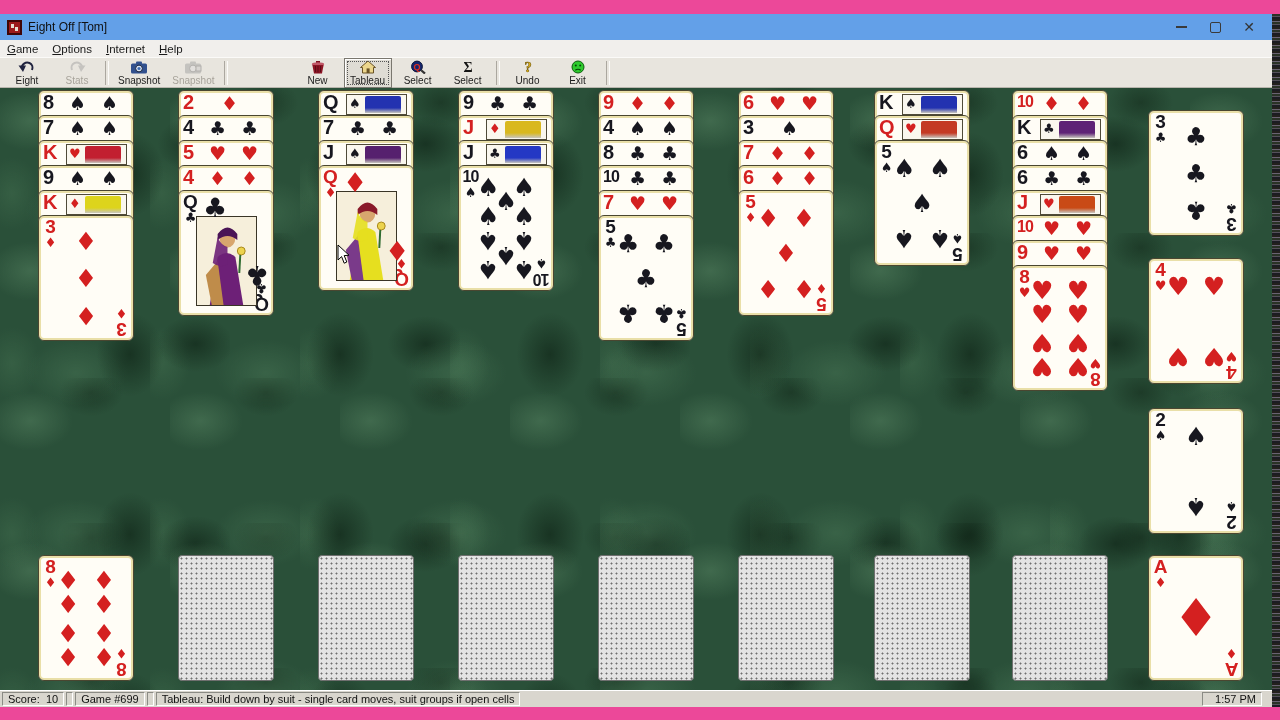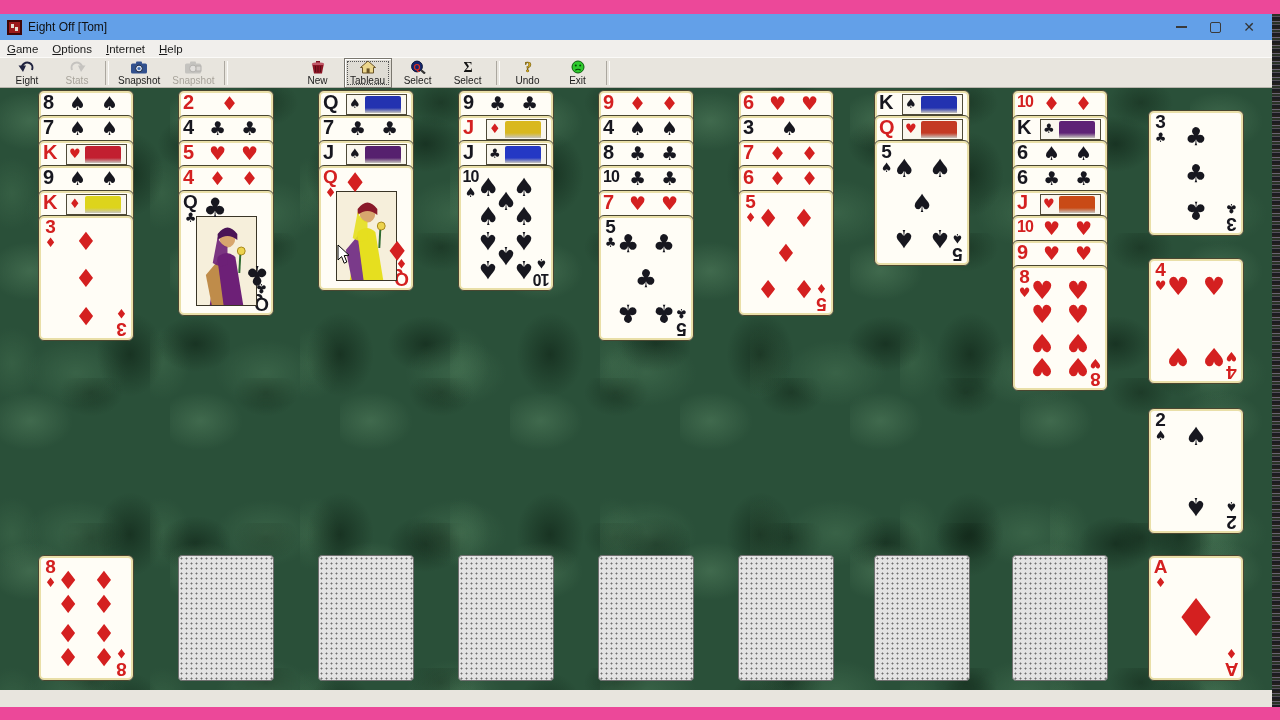--- a/index.html
+++ b/index.html
@@ -629,15 +629,23 @@
         <div class="cell" style="left: 458px; top: 467px;"></div>
         <div class="cell" style="left: 598px; top: 467px;"></div>
         <div class="cell" style="left: 738px; top: 467px;"></div>
         <div class="cell" style="left: 874px; top: 467px;"></div>
         <div class="cell" style="left: 1012px; top: 467px;"></div>
         <div class="cursor" style="left: 337px; top: 156px;"><svg width="14" height="21" viewBox="0 0 14 21">
             <path d="M1 1 L1 16 L4.6 12.6 L7.2 19.2 L9.8 18 L7.2 11.6 L12 11.2 Z" fill="#fff" stroke="#000" stroke-width="1"></path>
           </svg></div>
       </div>
 
+    <div class="statusbar">
+      <span class="panel">Score:  10</span>
+      <span class="panel tiny"></span>
+      <span class="panel">Game #699</span>
+      <span class="panel tiny"></span>
+      <span class="panel grow">Tableau: Build down by suit - single card moves, suit groups if open cells</span>
+      <span class="panel time">1:57 PM</span>
+    </div>
   </div>
   <div class="noise"></div>
 </div>
 
 </body></html>

